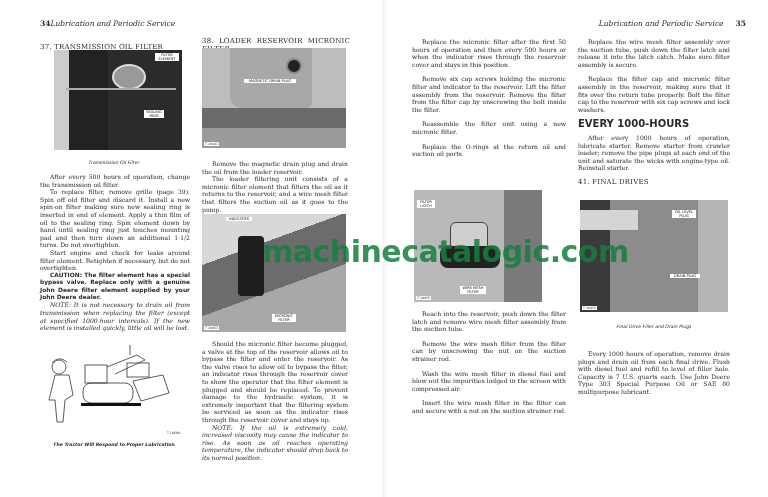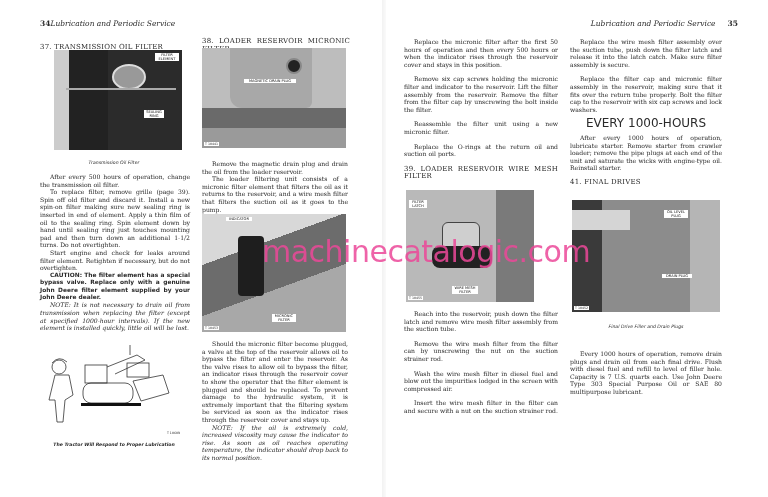--- a/index.html
+++ b/index.html
@@ -1,34 +1,34 @@
 <!DOCTYPE html>
 <html><head>
 <meta charset="utf-8">
 <style>
   html,body{margin:0;padding:0;background:#ffffff;}
   body{width:768px;height:497px;position:relative;overflow:hidden;font-family:"DejaVu Serif","Liberation Serif",serif;color:#2a2a2a;}
   .page{position:absolute;top:0;height:497px;}
   .left{left:0;width:384px;}
-  .right{left:376px;width:384px;}
+  .right{left:384px;width:384px;}
   .gutter{position:absolute;left:382px;top:0;width:4px;height:497px;background:linear-gradient(90deg,#f2f2f2,#fafafa);}
   .runhead{position:absolute;top:19px;font-size:7.5px;font-style:italic;}
   .runhead b{font-style:normal;font-weight:bold;}
   .col{position:absolute;font-size:6.1px;line-height:7.6px;text-align:justify;}
   .col p{margin:0 0 0 0;text-indent:10px;}
   .col p.gap{margin-top:7px;}
   .h{font-size:7px;letter-spacing:0.2px;margin:0 0 5px 0;text-indent:0 !important;}
   .caption{font-size:4.6px;font-style:italic;text-align:center;font-family:"DejaVu Sans","Liberation Sans",sans-serif;}
   .caution{font-family:"DejaVu Sans","Liberation Sans",sans-serif;font-weight:bold;font-size:5.9px;line-height:7.4px;}
   .note{font-style:italic;}
   .photo{position:absolute;background:#777;overflow:hidden;}
   .photo .lbl{position:absolute;background:#fff;color:#111;font-size:3.6px;line-height:4px;padding:0 1px;font-family:"DejaVu Sans","Liberation Sans",sans-serif;text-align:center;}
   .photo .fig{position:absolute;left:2px;bottom:2px;background:#fff;font-size:3.2px;padding:0 1px;font-family:"DejaVu Sans","Liberation Sans",sans-serif;}
-  .center-h{text-align:center;font-family:"DejaVu Sans","Liberation Sans",sans-serif;font-weight:normal;font-size:12px;}
-  .watermark{position:absolute;left:262px;top:234px;font-family:"DejaVu Sans","Liberation Sans",sans-serif;font-weight:normal;font-size:30px;color:#ec4899;opacity:0.85;letter-spacing:-0.5px;white-space:nowrap;}
+  .center-h{text-align:left;font-family:"DejaVu Sans","Liberation Sans",sans-serif;font-weight:bold;font-size:10px;}
+  .watermark{position:absolute;left:262px;top:234px;font-family:"DejaVu Sans","Liberation Sans",sans-serif;font-weight:bold;font-size:30px;color:#15803d;opacity:0.85;letter-spacing:-0.5px;white-space:nowrap;}
 </style>
 </head>
 <body>
 
 <div class="gutter"></div>
 
 <div class="page left">
   <div class="runhead" style="left:40px;">
     <b>34</b><span>Lubrication and Periodic Service</span>
   </div>
@@ -98,21 +98,20 @@
 <div class="page right">
   <div class="runhead" style="right:22px;">
     <span>Lubrication and Periodic Service</span><b style="margin-left:12px;margin-right:0;">35</b>
   </div>
 
   <div class="col" style="left:28px;top:38px;width:154px;">
     <p>Replace the micronic filter after the first 50 hours of operation and then every 500 hours or when the indicator rises through the reservoir cover and stays in this position.</p>
     <p class="gap">Remove six cap screws holding the micronic filter and indicator to the reservoir. Lift the filter assembly from the reservoir. Remove the filter from the filter cap by unscrewing the bolt inside the filter.</p>
     <p class="gap">Reassemble the filter unit using a new micronic filter.</p>
     <p class="gap">Replace the O-rings at the return oil and suction oil ports.</p>
-    <div class="h" style="margin-top:8px;">39. LOADER RESERVOIR WIRE MESH FILTER</div>
   </div>
   <div class="photo" style="left:30px;top:190px;width:128px;height:112px;background:linear-gradient(90deg,#b9b9b9 0 70%,#7a7a7a 70% 100%);">
     <div style="position:absolute;left:36px;top:32px;width:36px;height:40px;background:#cfcfcf;border-radius:6px;border:1px solid #444;"></div>
     <div style="position:absolute;left:26px;top:56px;width:60px;height:22px;background:#222;border-radius:8px;"></div>
     <div class="lbl" style="left:3px;top:10px;width:16px;">FILTER LATCH</div>
     <div class="lbl" style="left:46px;top:96px;width:24px;">WIRE MESH FILTER</div>
     <div class="fig">T 10455</div>
   </div>
   <div class="col" style="left:28px;top:310px;width:154px;">
     <p>Reach into the reservoir, push down the filter latch and remove wire mesh filter assembly from the suction tube.</p>

